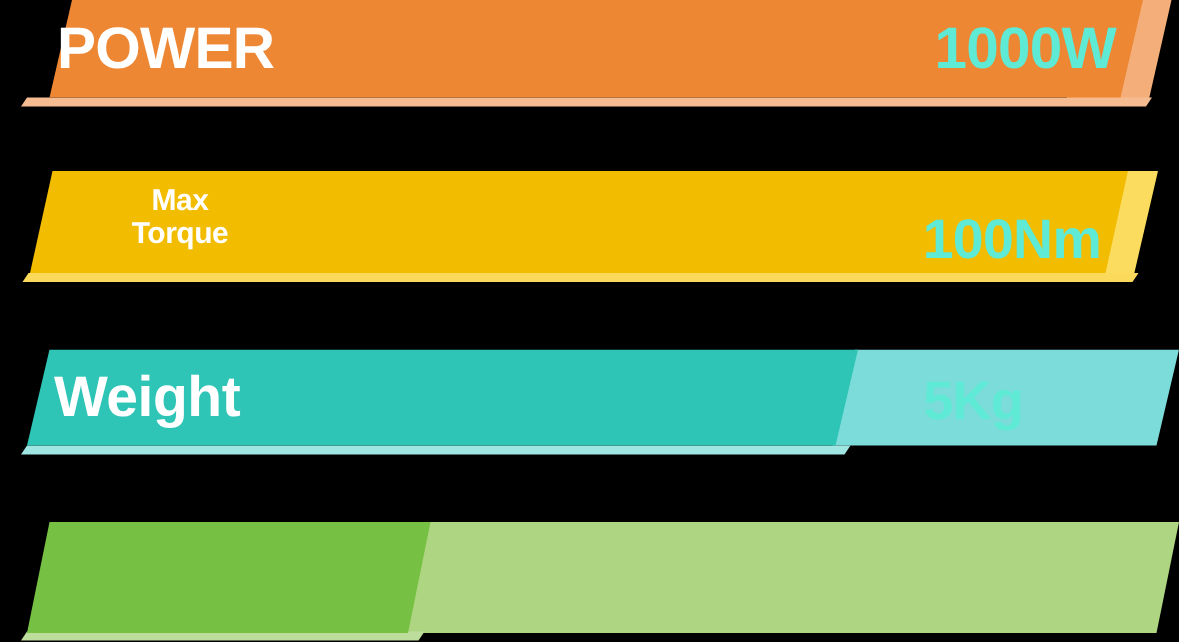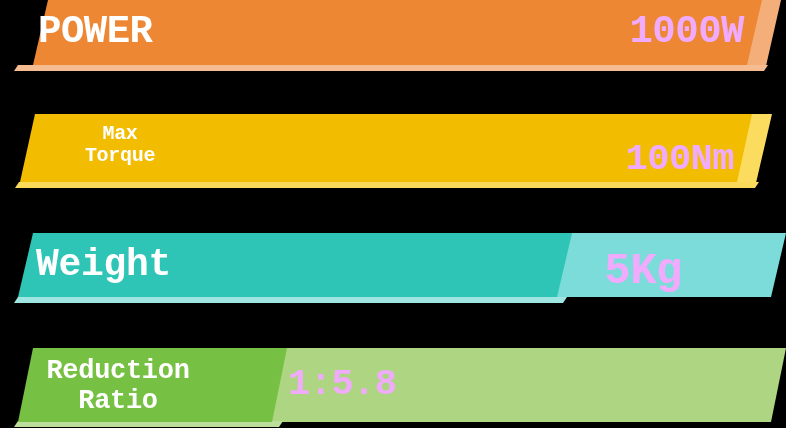--- a/index.html
+++ b/index.html
@@ -15,21 +15,20 @@
     font-family: "Liberation Sans", "DejaVu Sans", sans-serif;
   }
 
   .stage {
     position: absolute;
     left: 0;
     top: 0;
     width: 786px;
     height: 418px;
     background: #000000;
-    font-family: Liberation Mono, monospace;
   }
 
   
   .bar-row {
     position: absolute;
     left: 0;
     width: 786px;
   }
 
   .bar-shape {
@@ -60,21 +59,21 @@
     color: #ffffff;
     font-weight: bold;
     line-height: 1.02;
     white-space: pre-line;
     letter-spacing: -0.3px;
     text-align: center;
   }
 
   .value {
     position: absolute;
-    color: #f0abfc;
+    color: #5eead4;
     font-weight: bold;
     line-height: 1.0;
     letter-spacing: -0.5px;
     white-space: nowrap;
   }
 
   
   #row-power { top: 0px; height: 72px; }
   #row-power .label {
     left: 38px; top: 13px;
@@ -101,21 +100,21 @@
   }
 
   
   #row-weight { top: 233px; height: 71px; padding-left: 48px; }
   #row-weight .label {
     left: 36px; top: 13px;
     font-size: 38px;
   }
   #row-weight .value {
     right: 104px; top: 16px;
-    font-size: 44px;
+    font-size: 36px;
   }
 
   
   #row-ratio { top: 348px; height: 80px; }
   #row-ratio .label {
     left: 28px; top: 8px;
     width: 180px;
     font-size: 27px;
     line-height: 1.12;
   }
@@ -179,19 +178,16 @@
 
   <div class="bar-row" id="row-ratio">
     <div class="bar-shape">
       <svg viewBox="0 0 786 80" preserveAspectRatio="none" xmlns="http://www.w3.org/2000/svg">
         <polygon points="285,0 786,0 771,74 270,74" fill="#AED581"></polygon>
         <polygon points="18,73 283,73 279,79 14,79" fill="#BCDD9B"></polygon>
         <polygon points="33,0 287,0 272,74 18,74" fill="#76C043"></polygon>
       </svg>
     </div>
     <div class="bar-text">
-      <span class="label">Reduction
-Ratio</span>
-      <span class="value">1:5.8</span>
     </div>
   </div>
 
 </div>
 
 </body></html>

